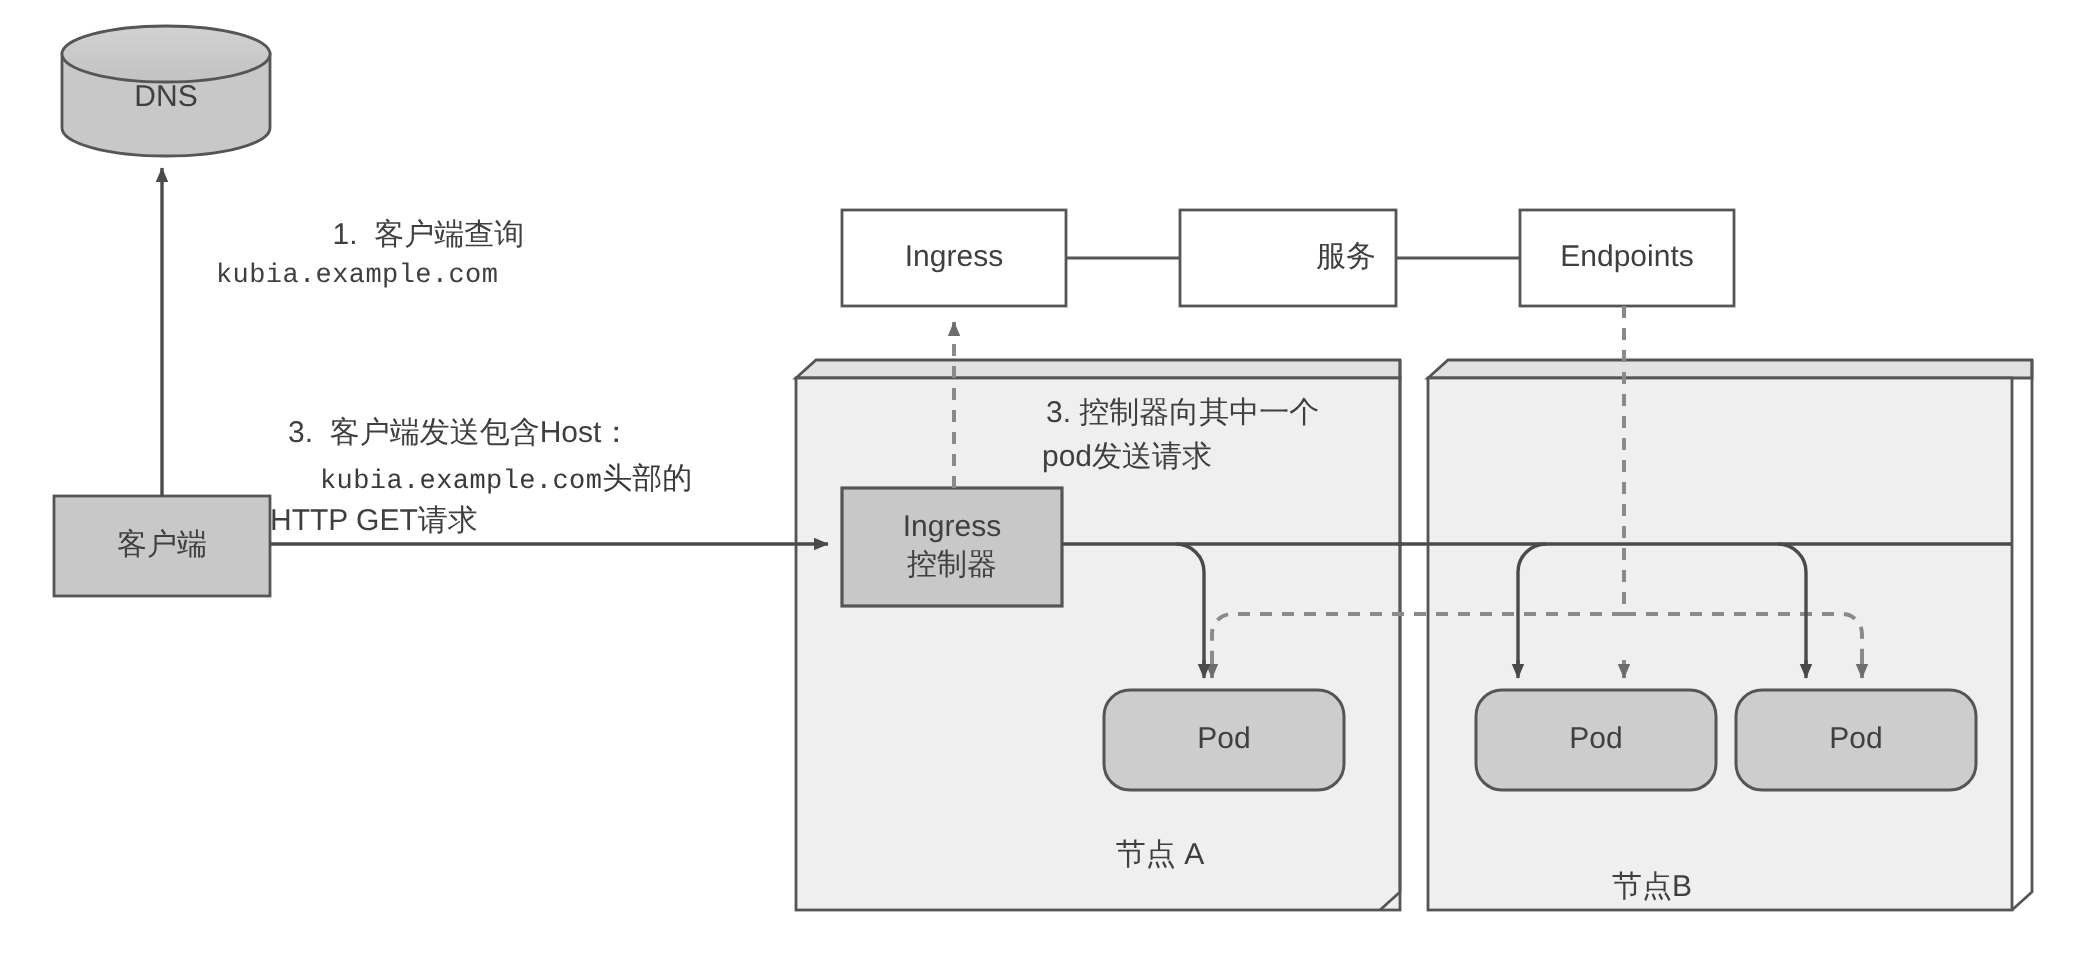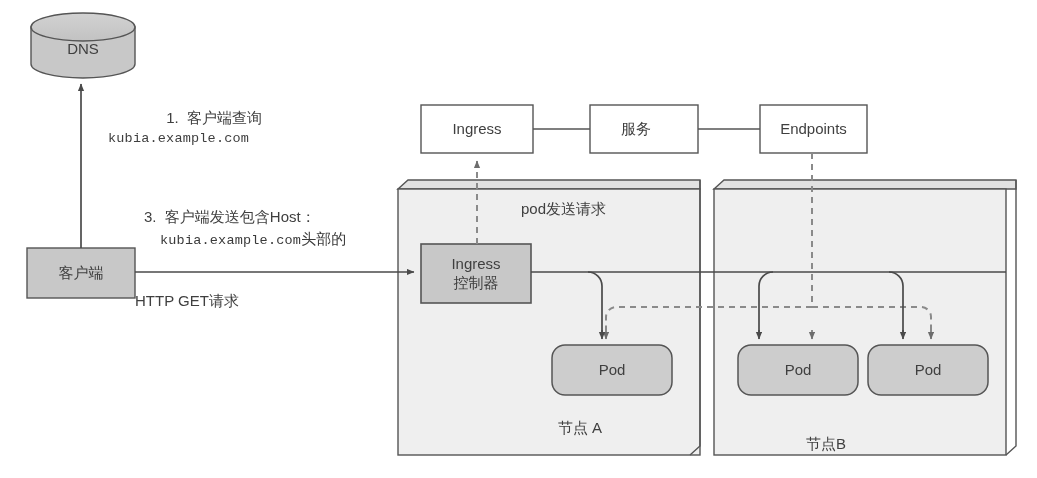--- a/index.html
+++ b/index.html
@@ -96,21 +96,21 @@
       <line x1="903" y1="330" x2="903" y2="339" stroke="#4a4a4a" stroke-width="1.7" marker-end="url(#arrSolid)"></line>
     </g>
   </svg>
 
   <div class="box-label f15" style="left:31px;top:20px;width:104px;height:58px;">DNS</div>
 
   <div class="box-label f15" style="left:27px;top:248px;width:108px;height:50px;">客户端</div>
 
   <div class="box-label f15" style="left:421px;top:105px;width:112px;height:48px;">Ingress</div>
 
-  <div class="box-label f15" style="left:582px;top:105px;width:108px;height:48px;">服务</div>
+  <div class="box-label f15" style="left:619px;top:105px;width:108px;height:48px;">服务</div>
 
   <div class="box-label f15" style="left:760px;top:105px;width:107px;height:48px;border-radius:23px;">Endpoints</div>
 
   <div class="box-label f15" style="left:421px;top:244px;width:110px;height:59px;">Ingress
 控制器</div>
 
   <div class="box-label f15" style="left:552px;top:345px;width:120px;height:50px;">Pod</div>
   <div class="box-label f15" style="left:738px;top:345px;width:120px;height:50px;">Pod</div>
   <div class="box-label f15" style="left:868px;top:345px;width:120px;height:50px;">Pod</div>
 
@@ -120,20 +120,21 @@
   <div style="position:absolute;left:96px;top:108px;text-align:right;">
     <div class="lbl f15" style="position:relative;left:0;top:0;">1.  客户端查询</div>
     <div class="lbl mono" style="position:relative;left:-13px;top:2px;">kubia.example.com</div>
   </div>
 
   <div style="position:absolute;left:144px;top:207px;">
     <div class="lbl f15" style="position:relative;left:0;top:0;">3.  客户端发送包含Host：</div>
     <div style="position:relative;left:-9px;top:3px;white-space:nowrap;">
       <span class="mono">kubia.example.com</span><span class="f15">头部的</span>
     </div>
-    <div class="lbl f15" style="position:relative;left:-9px;top:5px;margin-top:40px;">HTTP GET请求</div>
+    <div class="lbl f15" style="position:relative;left:-9px;top:5px;">HTTP GET请求</div>
   </div>
 
   <div style="position:absolute;left:523px;top:197px;">
+    <div class="lbl f15" style="position:relative;left:0;top:0;">3. 控制器向其中一个</div>
     <div class="lbl f15" style="position:relative;left:-2px;top:2px;">pod发送请求</div>
   </div>
 
 </div>
 
 </body></html>

